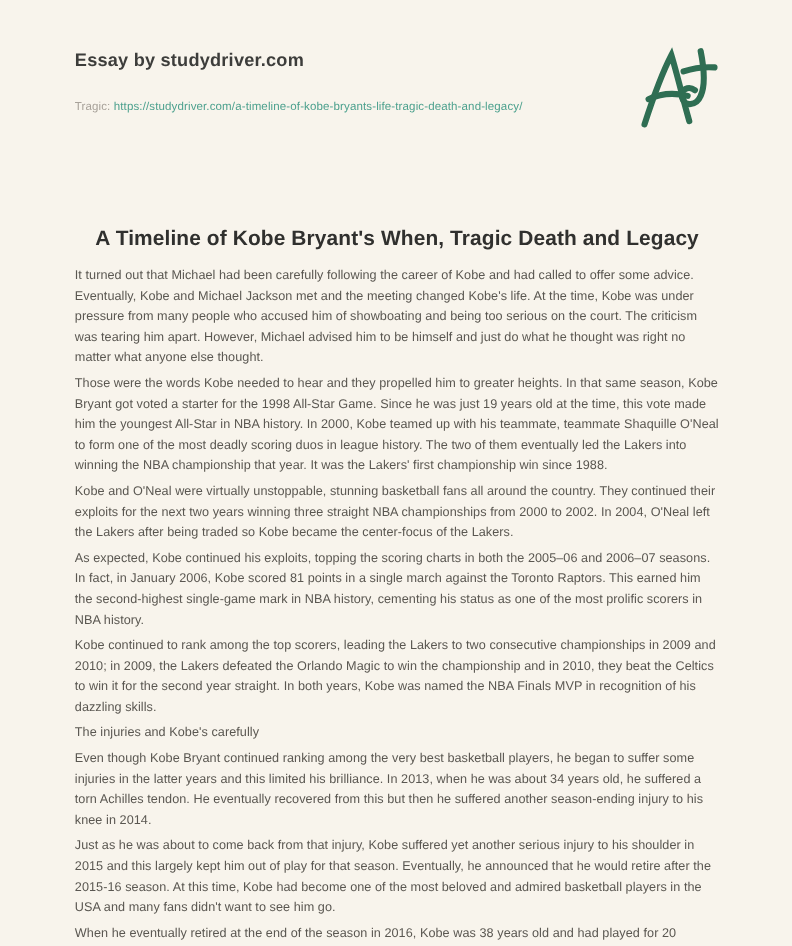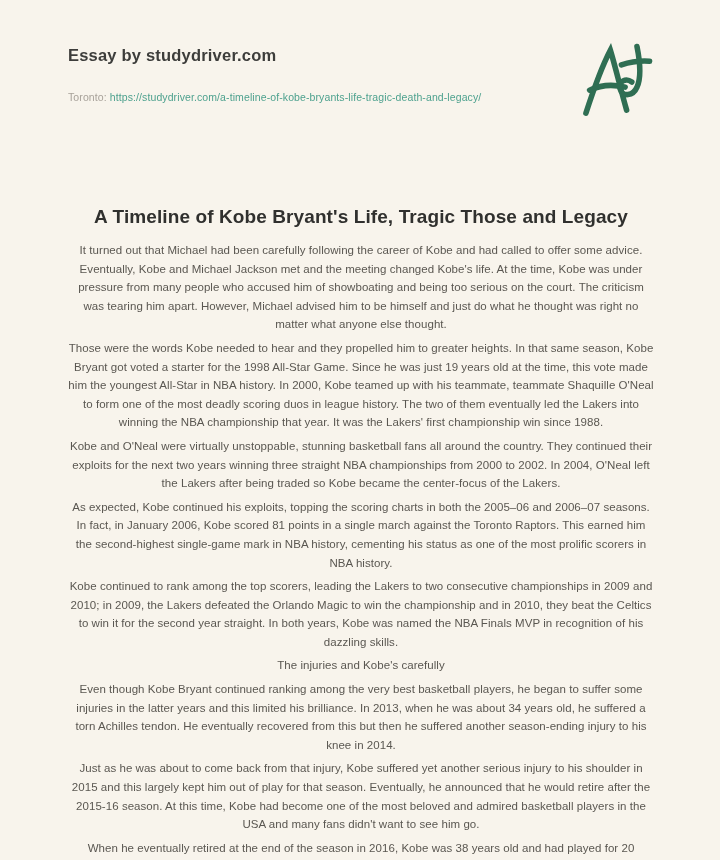--- a/index.html
+++ b/index.html
@@ -59,54 +59,53 @@
   }
   .article-body {
     margin-top: 11px;
     color: #5a5751;
     font-size: 11.5px;
     line-height: 18.6px;
     letter-spacing: 0.05px;
   }
   .article-body p {
     margin: 4px 0 5px 0;
-    text-align: center;
   }
   .subheading {
     
     font-size: 11.5px;
     color: #5a5751;
   }
 </style>
 </head>
 <body>
 
 <div class="page">
 
   <div class="header-row">
     <div class="header-left">
       <div class="byline">Essay by studydriver.com</div>
       <div class="source-row">
-        <span class="source-label">Toronto: </span><a class="source-url" href="#">https://studydriver.com/a-timeline-of-kobe-bryants-life-tragic-death-and-legacy/</a>
+        <span class="source-label">Tragic: </span><a class="source-url" href="#">https://studydriver.com/a-timeline-of-kobe-bryants-life-tragic-death-and-legacy/</a>
       </div>
     </div>
 
     <div class="logo">
       <svg width="74" height="84" viewBox="0 0 100 112" fill="none" xmlns="http://www.w3.org/2000/svg">
         <g stroke="#2f6e53" stroke-width="7.5" stroke-linecap="round" fill="none">
           <path d="M 8 98 C 19 64 30 34 41 13 C 48 36 55 66 63 94"></path>
           <path d="M 13 67 C 30 59 45 59 61 63"></path>
           <path d="M 56 33 C 68 29 81 27 94 28"></path>
           <path d="M 77 8 C 81 28 83 50 77 63 C 72 75 57 77 54 65 C 52 55 62 50 70 56"></path>
         </g>
       </svg>
     </div>
   </div>
 
-  <h1 class="title">A Timeline of Kobe Bryant's Life, Tragic Those and Legacy</h1>
+  <h1 class="title">A Timeline of Kobe Bryant's When, Tragic Death and Legacy</h1>
 
   <div class="article-body">
     <p>It turned out that Michael had been carefully following the career of Kobe and had called to offer some advice. Eventually, Kobe and Michael Jackson met and the meeting changed Kobe's life. At the time, Kobe was under pressure from many people who accused him of showboating and being too serious on the court. The criticism was tearing him apart. However, Michael advised him to be himself and just do what he thought was right no matter what anyone else thought.</p>
     <p>Those were the words Kobe needed to hear and they propelled him to greater heights. In that same season, Kobe Bryant got voted a starter for the 1998 All-Star Game. Since he was just 19 years old at the time, this vote made him the youngest All-Star in NBA history. In 2000, Kobe teamed up with his teammate, teammate Shaquille O'Neal to form one of the most deadly scoring duos in league history. The two of them eventually led the Lakers into winning the NBA championship that year. It was the Lakers' first championship win since 1988.</p>
     <p>Kobe and O'Neal were virtually unstoppable, stunning basketball fans all around the country. They continued their exploits for the next two years winning three straight NBA championships from 2000 to 2002. In 2004, O'Neal left the Lakers after being traded so Kobe became the center-focus of the Lakers.</p>
     <p>As expected, Kobe continued his exploits, topping the scoring charts in both the 2005–06 and 2006–07 seasons. In fact, in January 2006, Kobe scored 81 points in a single march against the Toronto Raptors. This earned him the second-highest single-game mark in NBA history, cementing his status as one of the most prolific scorers in NBA history.</p>
     <p>Kobe continued to rank among the top scorers, leading the Lakers to two consecutive championships in 2009 and 2010; in 2009, the Lakers defeated the Orlando Magic to win the championship and in 2010, they beat the Celtics to win it for the second year straight. In both years, Kobe was named the NBA Finals MVP in recognition of his dazzling skills.</p>
     <p class="subheading">The injuries and Kobe's carefully</p>
     <p>Even though Kobe Bryant continued ranking among the very best basketball players, he began to suffer some injuries in the latter years and this limited his brilliance. In 2013, when he was about 34 years old, he suffered a torn Achilles tendon. He eventually recovered from this but then he suffered another season-ending injury to his knee in 2014.</p>
     <p>Just as he was about to come back from that injury, Kobe suffered yet another serious injury to his shoulder in 2015 and this largely kept him out of play for that season. Eventually, he announced that he would retire after the 2015-16 season. At this time, Kobe had become one of the most beloved and admired basketball players in the USA and many fans didn't want to see him go.</p>

